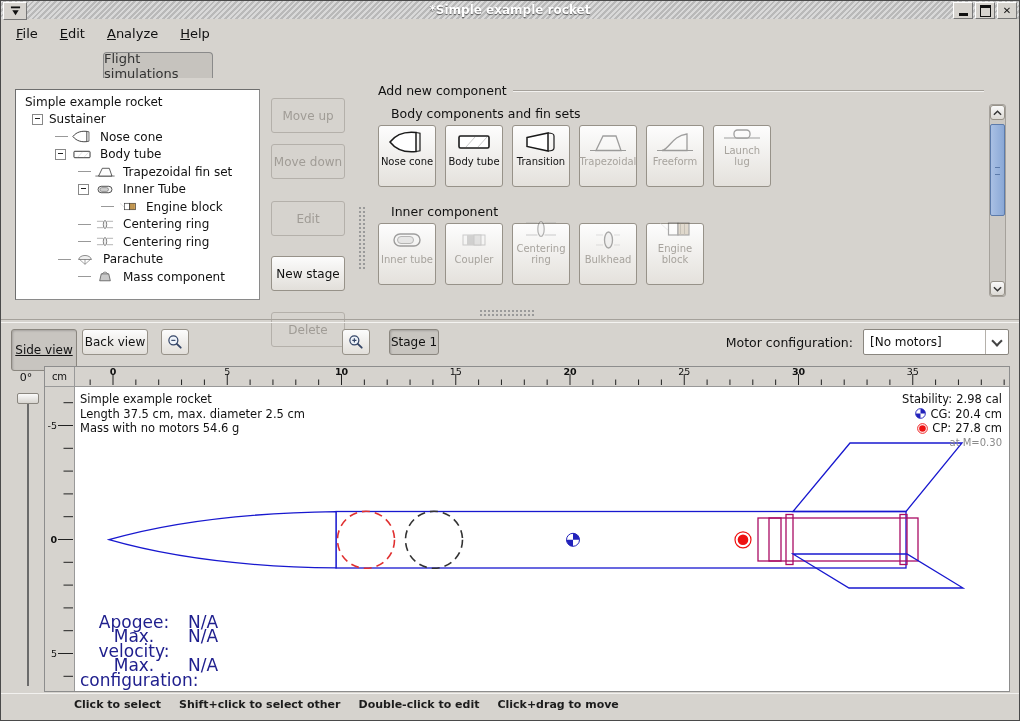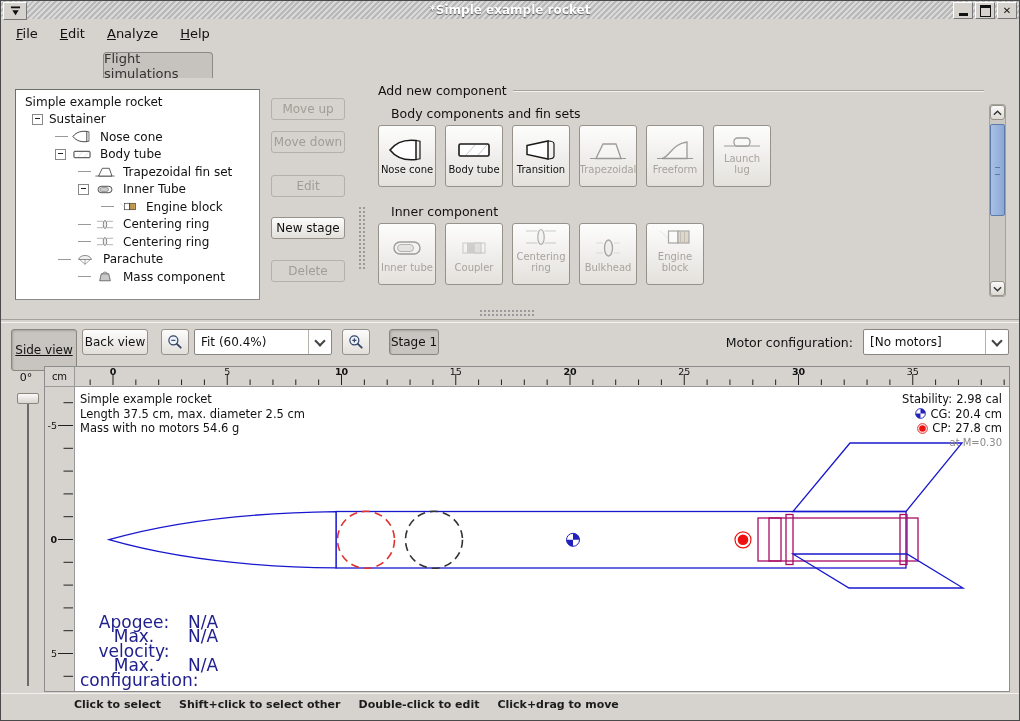--- a/index.html
+++ b/index.html
@@ -30,39 +30,39 @@
     border:1px solid #8a8a8a;border-top-color:#6e6e6e;border-left-color:#6e6e6e;overflow:hidden;padding-top:3px;box-sizing:border-box;}
   .tree-row{display:flex;align-items:center;height:17.5px;white-space:nowrap;}
   .tree-label{font-size:12px;color:#111;margin-left:4px;}
   .expander{width:9px;height:9px;border:1px solid #888;background:#fff;position:relative;flex:none;margin-right:2px;}
   .expander::after{content:"";position:absolute;left:2px;right:2px;top:3px;border-top:1px solid #222;}
   .tree-dash{width:13px;border-top:1px solid #999;flex:none;}
   .tree-icon{width:28px;height:15px;flex:none;display:flex;align-items:center;justify-content:center;}
   .tree-icon svg{width:26px;height:15px;}
   
   .stage-col{position:absolute;left:270px;top:97px;width:74px;display:flex;flex-direction:column;}
-  .stage-btn{height:22px;box-sizing:border-box;border:1px solid #979289;border-radius:3px;
+  .stage-btn{height:35px;box-sizing:border-box;border:1px solid #979289;border-radius:3px;
     background:linear-gradient(#fcfcfc,#e2dfda);font-size:12px;color:#111;display:flex;align-items:center;justify-content:center;}
   .stage-btn.disabled{background:#d6d3ce;color:#a09c96;border-color:#b4b0aa;}
   .sb-1{margin-top:11px}.sb-2{margin-top:22px}.sb-3{margin-top:20px}.sb-4{margin-top:21px}
   .vsplit{position:absolute;left:357px;top:205px;width:9px;height:64px;
     background-image:radial-gradient(#9a9a9a 1px,transparent 1.2px);background-size:4px 4px;}
   .hsplit{position:absolute;left:478px;top:308px;width:56px;height:9px;
     background-image:radial-gradient(#9a9a9a 1px,transparent 1.2px);background-size:4px 4px;}
   .sep-line{position:absolute;left:0;right:0;top:318px;height:2px;border-top:1px solid #a5a19b;border-bottom:1px solid #f4f3f1;}
   
   .addcomp{position:absolute;left:377px;top:80px;width:606px;}
   .grp-title{display:flex;align-items:center;height:18px;}
   .grp-title .t{font-size:12.5px;font-weight:normal;color:#111;margin-right:6px;}
   .grp-title .line{flex:1;border-top:1px solid #a5a19b;box-shadow:0 1px 0 #f2f1ef;}
   .sec-label{font-size:12.5px;color:#111;margin:7px 0 4px 13px;}
   .sec-label.second{margin-top:17px;}
   .comp-row{display:flex;gap:9px;margin-left:0px;}
   .comp-btn{width:58px;height:62px;box-sizing:border-box;border:1px solid #979289;border-radius:3px;
-    background:linear-gradient(#fdfdfd,#e4e1dc);display:flex;flex-direction:column;align-items:center;justify-content:flex-end;padding:11px 1px;}
+    background:linear-gradient(#fdfdfd,#e4e1dc);display:flex;flex-direction:column;align-items:center;justify-content:flex-end;padding:19px 1px;}
   .comp-btn .cicon{flex:1;display:flex;align-items:center;justify-content:center;}
   .comp-btn .cicon svg{width:42px;height:28px;}
   .comp-btn .clabel{font-size:10px;color:#111;text-align:center;line-height:11px;}
   .comp-btn.disabled .clabel{color:#a7a39d;}
   .comp-btn.disabled .cicon svg{opacity:.4;filter:grayscale(.6);}
   
   .scrollbar{position:absolute;left:988px;top:103px;width:17px;height:193px;border:1px solid #a5a19b;border-radius:3px;
     background:#ccc9c4;box-sizing:border-box;}
   .sb-arrow{position:absolute;left:0;width:15px;height:15px;background:linear-gradient(#fafafa,#dcd9d4);
     border:1px solid #979289;border-radius:3px;box-sizing:border-box;display:flex;align-items:center;justify-content:center;}
@@ -387,26 +387,20 @@
   <div class="sep-line"></div>
 
   <div class="tbtn pressed" style="left:10px;top:328px;width:66px;height:42px;text-decoration:underline;">Side view</div>
   <div class="tbtn" style="left:81px;top:328px;width:66px;height:26px;">Back view</div>
   <div class="tbtn" style="left:160px;top:328px;width:28px;height:26px;">
     <svg viewBox="0 0 22 22" width="18" height="18">
         <circle cx="9" cy="9" r="5.5" fill="#eef3fa" stroke="#334466" stroke-width="1.5"></circle>
         <path d="M6.5 9 H11.5" stroke="#334466" stroke-width="1.4"></path>
         <path d="M13.2 13.2 L18 18" stroke="#334466" stroke-width="2.2" stroke-linecap="round"></path>
       </svg>
-  </div>
-  <div class="combo" style="left:193px;top:328px;width:138px;height:26px;">
-    <span class="val">Fit (60.4%)</span>
-    <span class="arrow">
-        <span class="chev"></span>
-      </span>
   </div>
   <div class="tbtn" style="left:341px;top:328px;width:28px;height:26px;">
     <svg viewBox="0 0 22 22" width="18" height="18">
         <circle cx="9" cy="9" r="5.5" fill="#eef3fa" stroke="#334466" stroke-width="1.5"></circle>
         <path d="M6.5 9 H11.5 M9 6.5 V11.5" stroke="#334466" stroke-width="1.4"></path>
         <path d="M13.2 13.2 L18 18" stroke="#334466" stroke-width="2.2" stroke-linecap="round"></path>
       </svg>
   </div>
   <div class="tbtn pressed" style="left:388px;top:328px;width:50px;height:26px;">Stage 1</div>
   <div class="motor-label">Motor configuration:</div>

